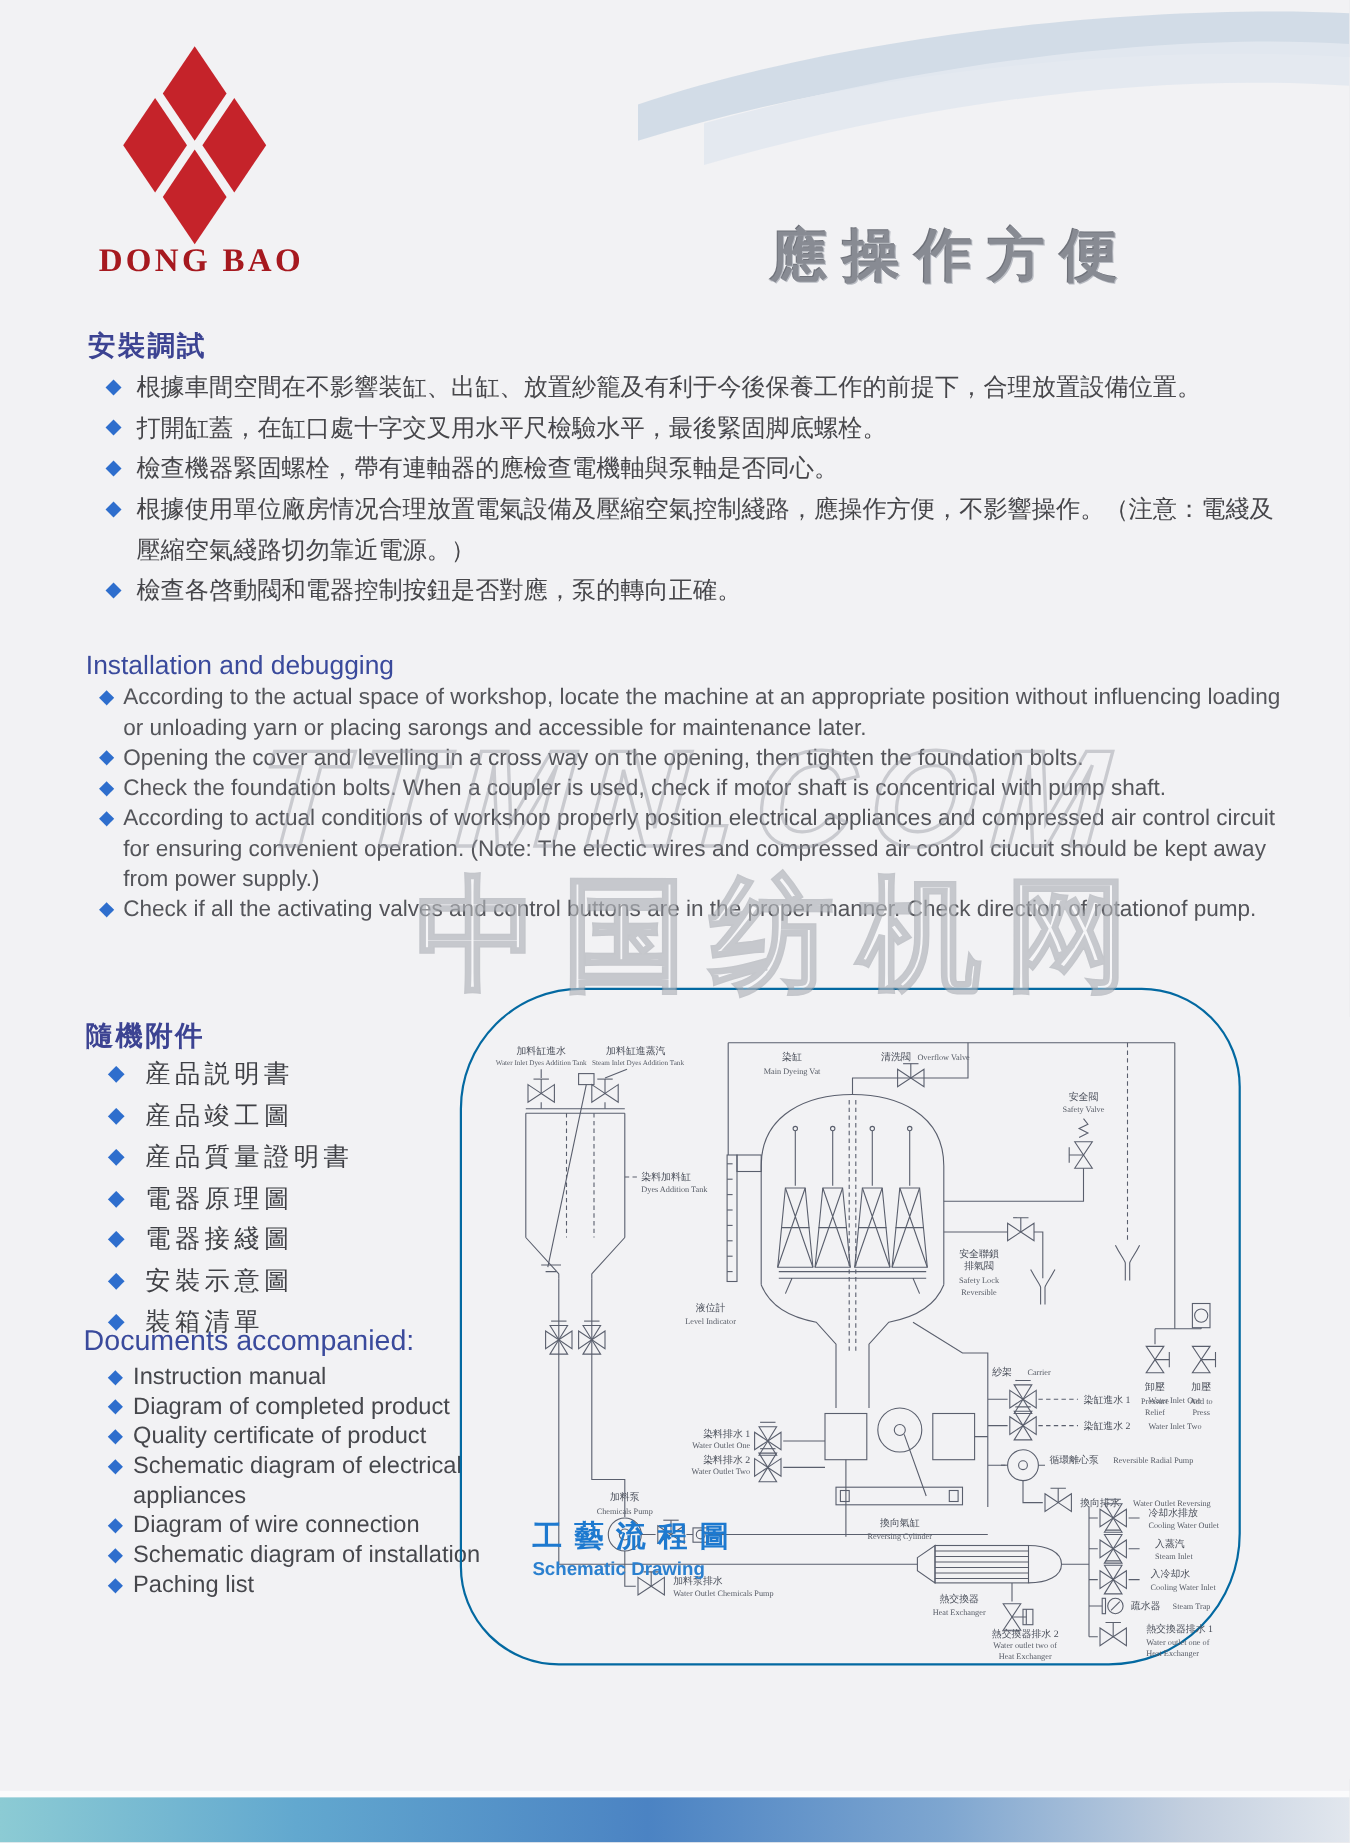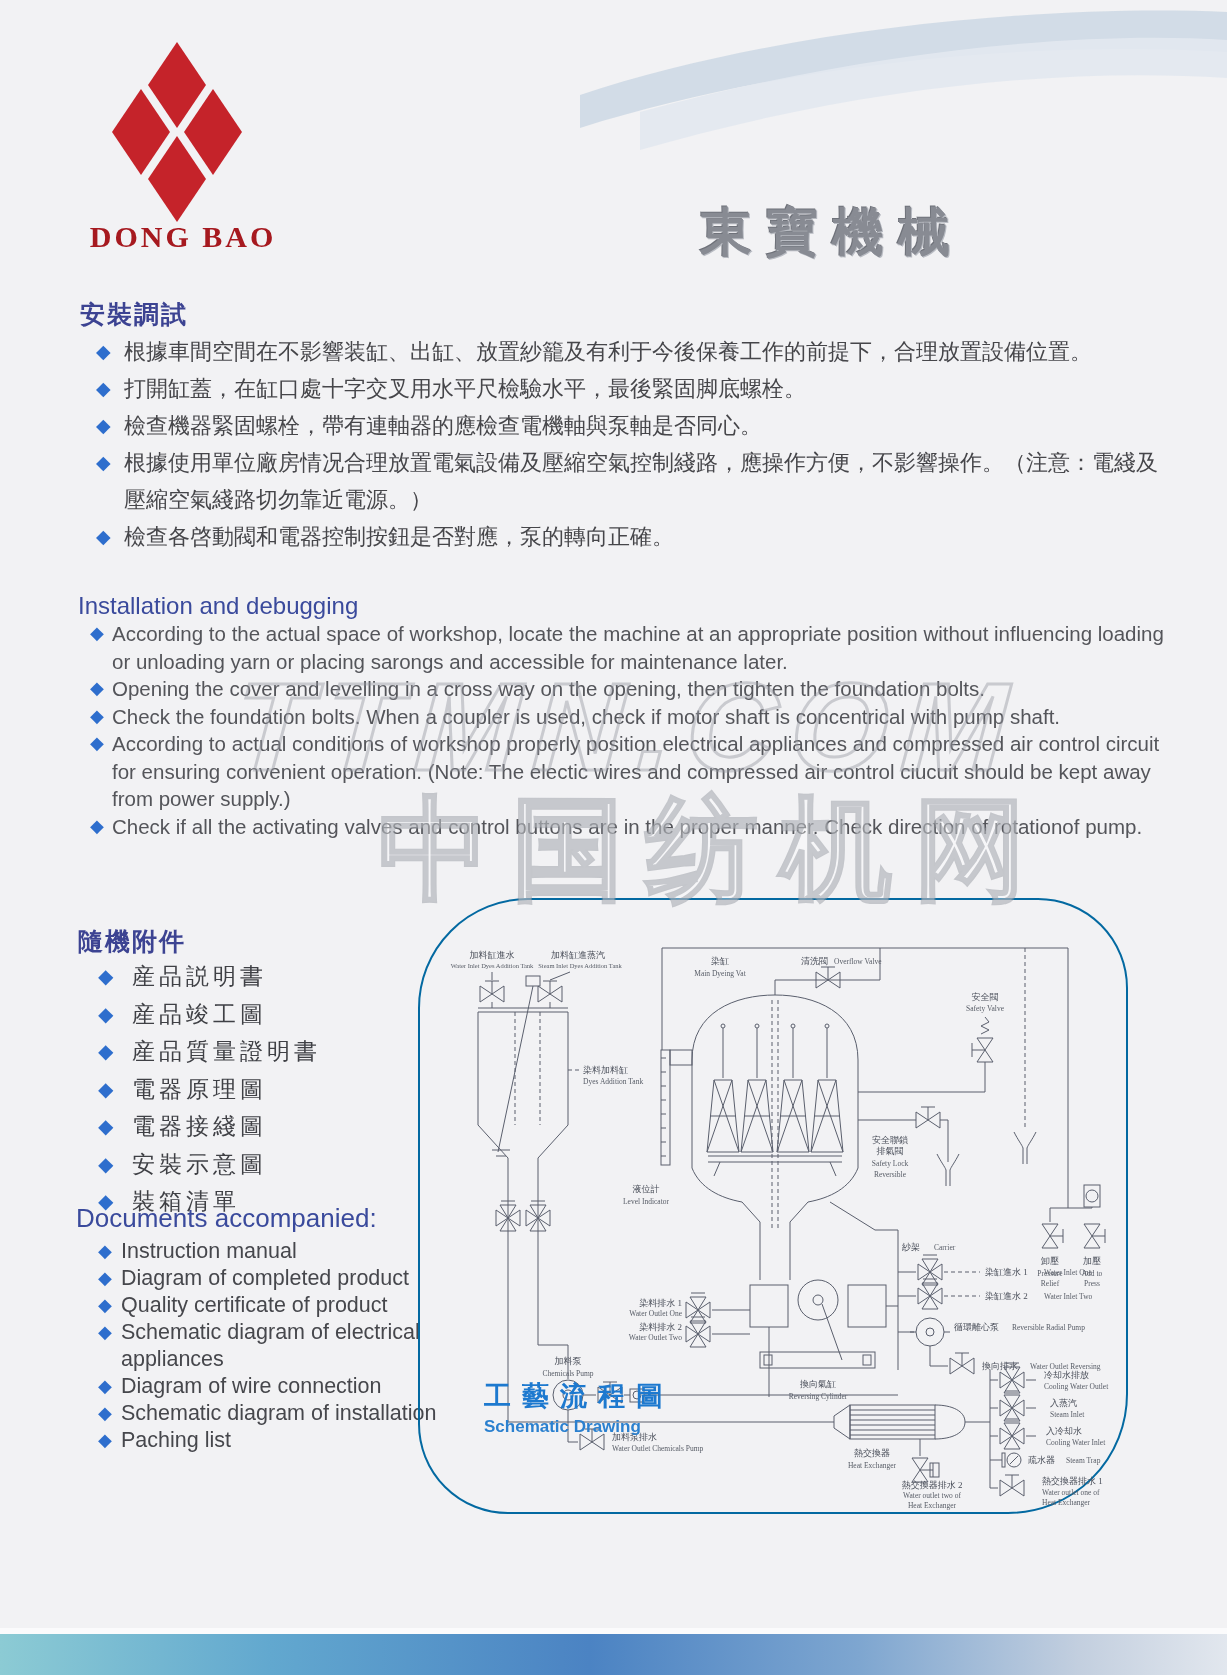--- a/index.html
+++ b/index.html
@@ -81,21 +81,21 @@
   <div id="bottom-line" class="abs"></div>
   <div id="bottom-band" class="abs"></div>
 
   <svg class="abs" style="left:110px;top:40px;" width="134" height="190" viewBox="0 0 134 190">
     <polygon fill="#c5232a" points="67,2 96,45 67,88 38,45"></polygon>
     <polygon fill="#c5232a" points="103,49 132,92 103,135 74,92"></polygon>
     <polygon fill="#c5232a" points="31,49 60,92 31,135 2,92"></polygon>
     <polygon fill="#c5232a" points="67,96 96,139 67,182 38,139"></polygon>
   </svg>
   <div id="brand-name" class="abs">DONG BAO</div>
-  <div id="slogan2" class="abs slogan">東寶機械</div>
+  <div id="slogan2" class="abs slogan">應操作方便</div>
 
   <div id="install-zh-title" class="abs h-zh">安裝調試</div>
   <div id="install-zh-list" class="abs list">
     <div class="li">
         <span class="dia">◆</span>
         <span>根據車間空間在不影響装缸、出缸、放置紗籠及有利于今後保養工作的前提下，合理放置設備位置。</span>
       </div>
     <div class="li">
         <span class="dia">◆</span>
         <span>打開缸蓋，在缸口處十字交叉用水平尺檢驗水平，最後緊固脚底螺栓。</span>

